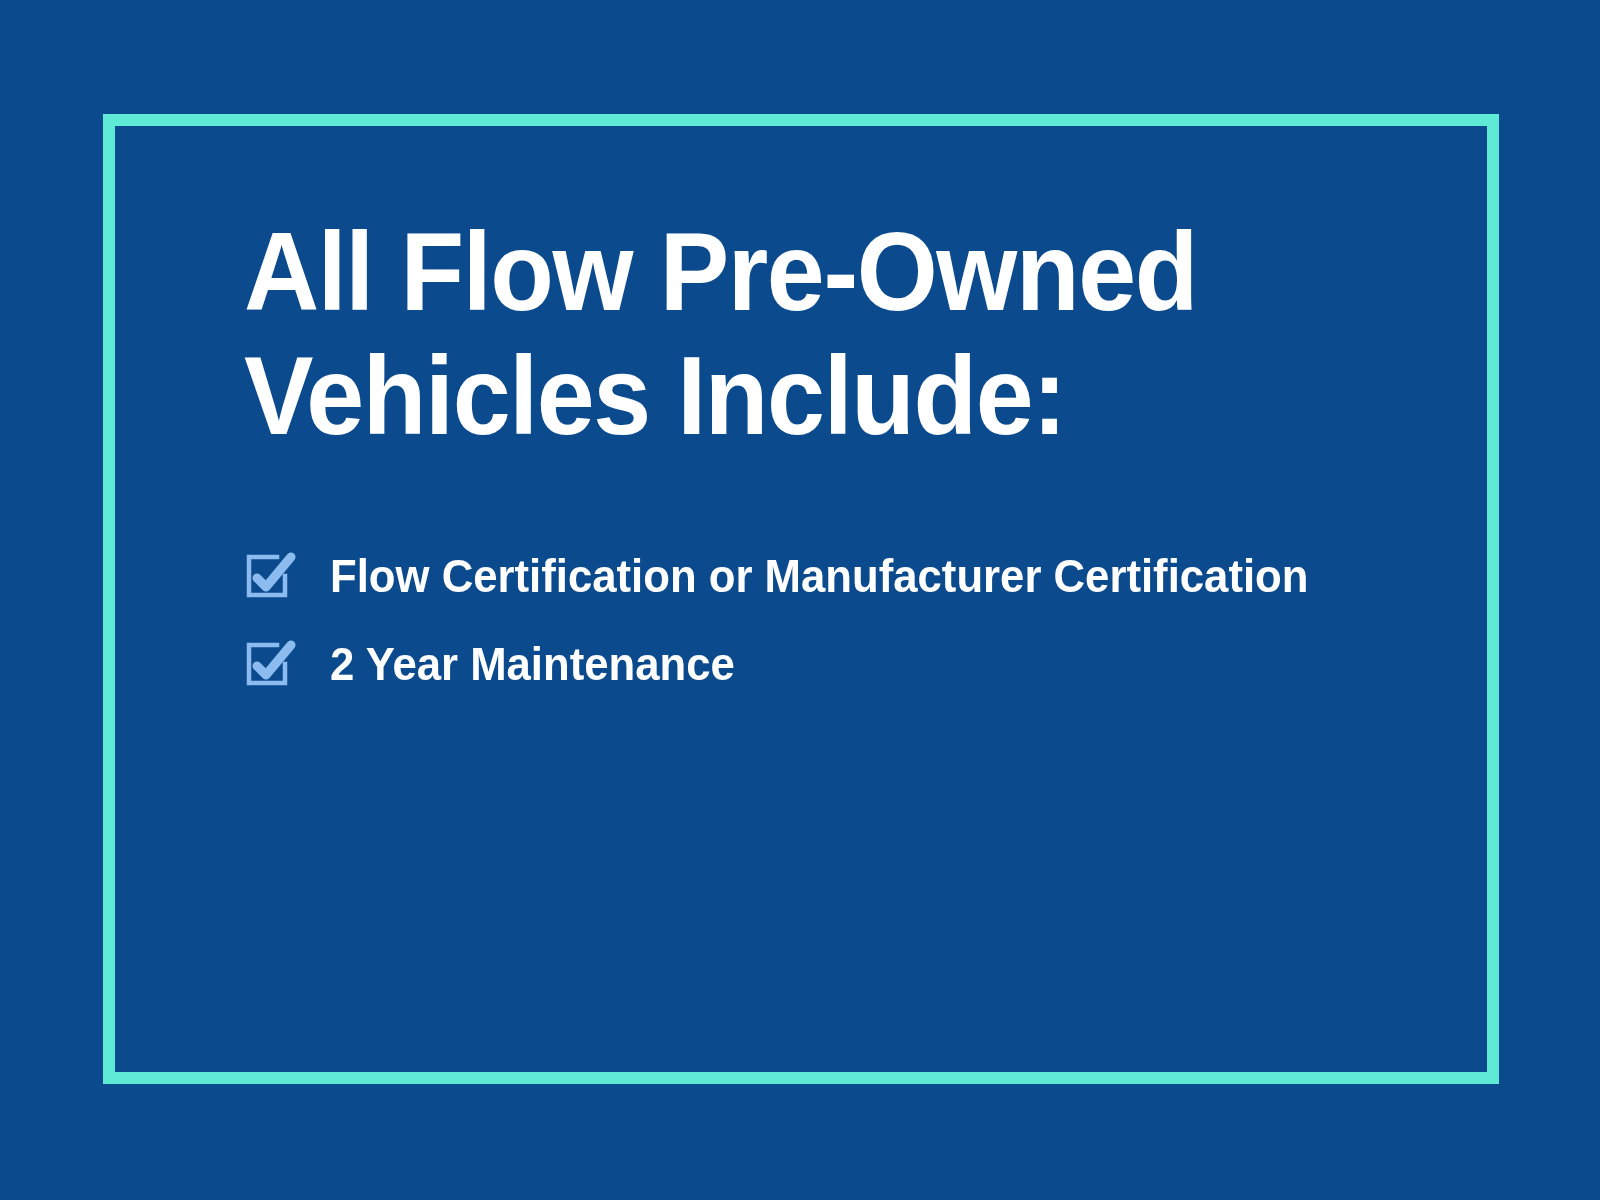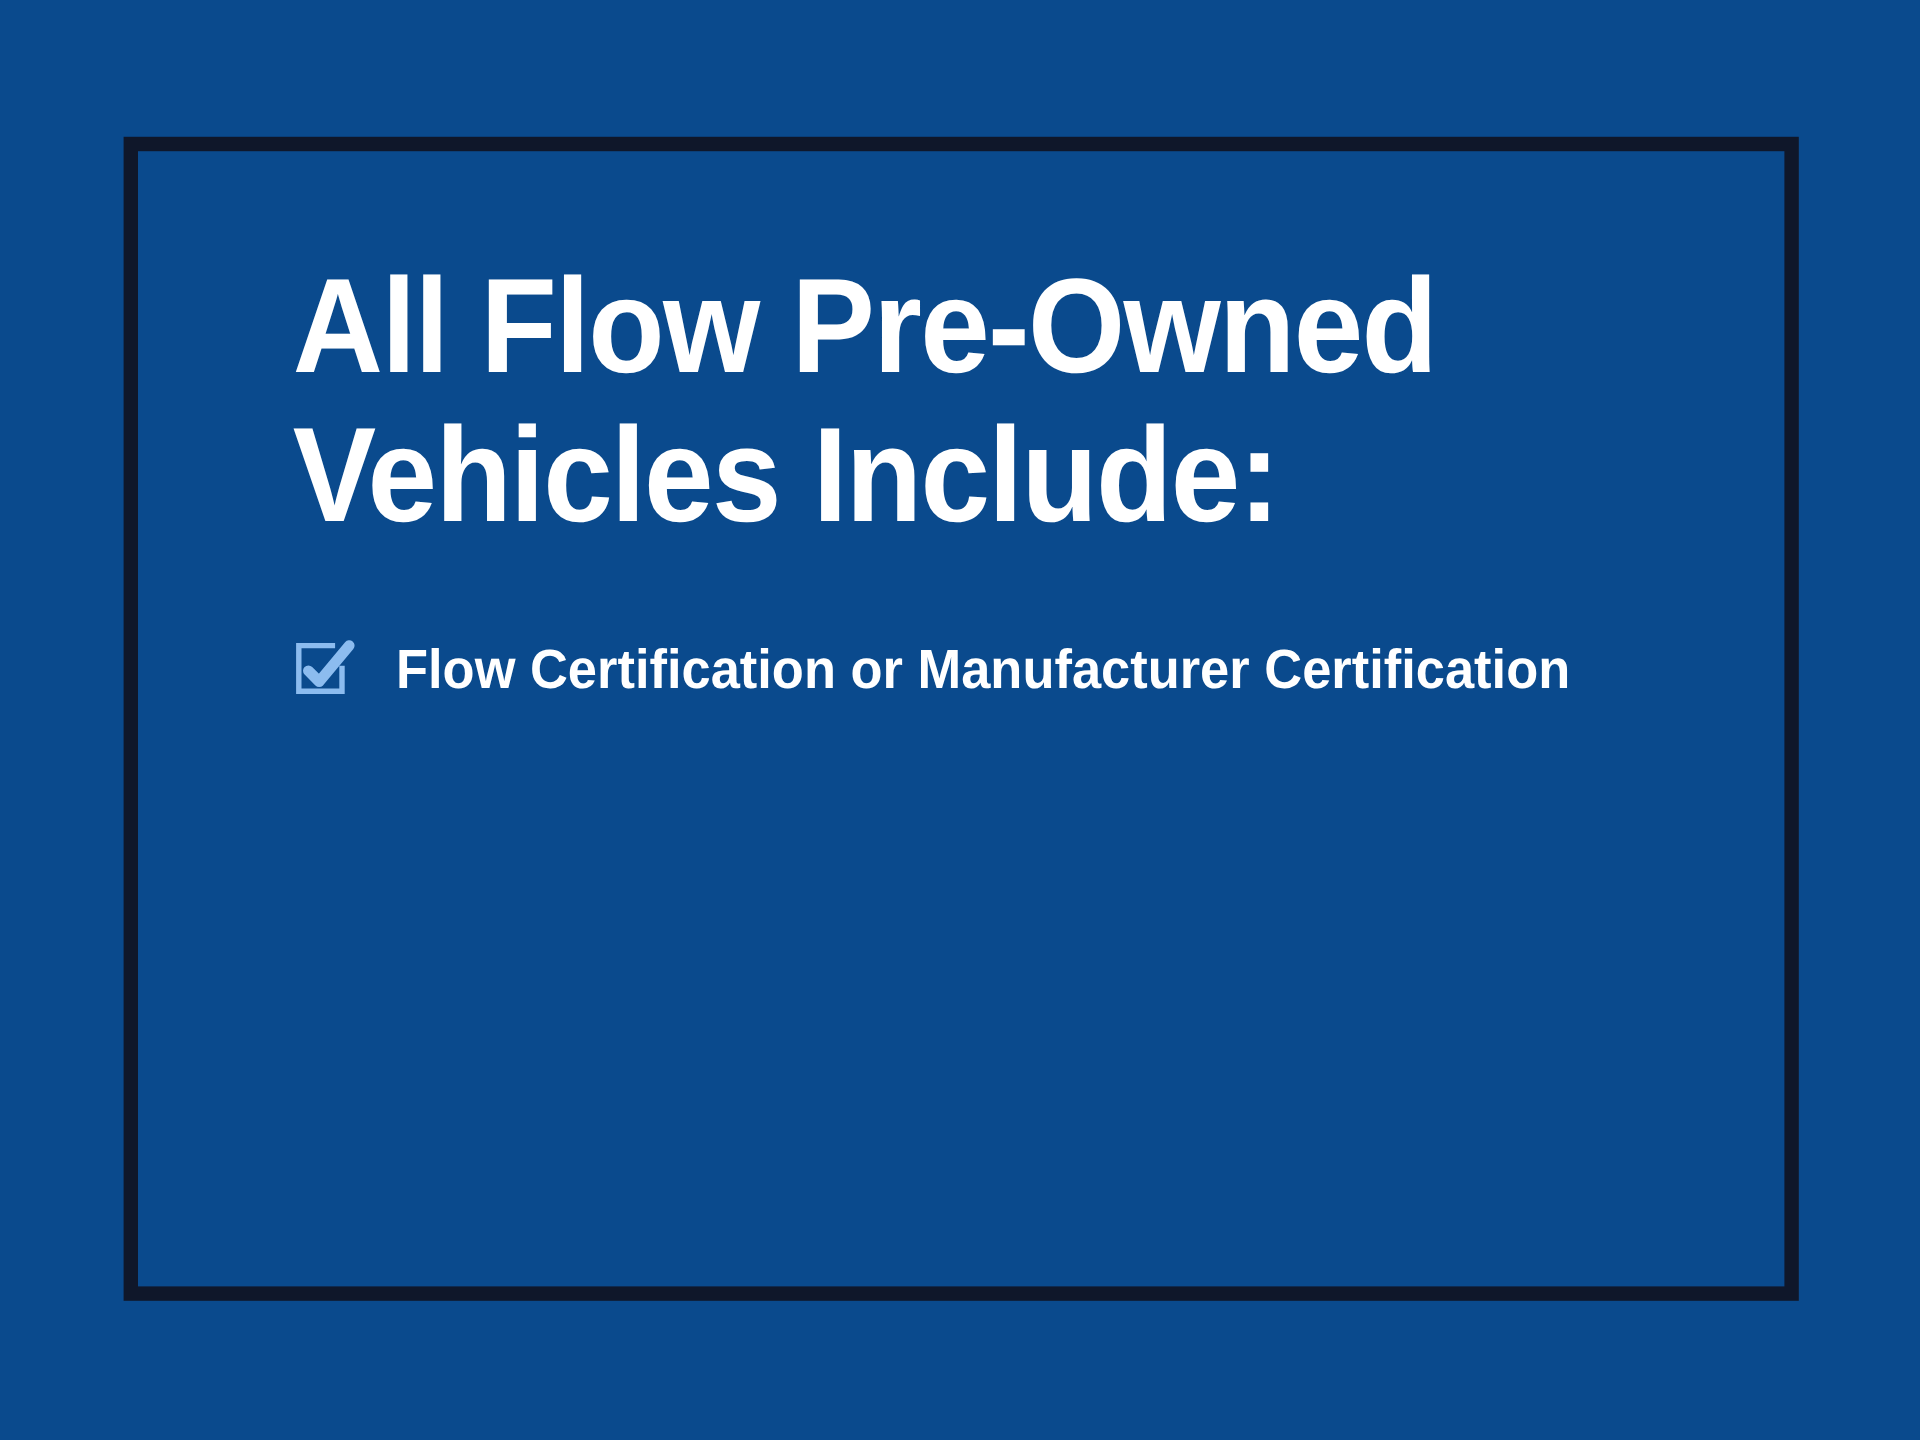--- a/index.html
+++ b/index.html
@@ -16,21 +16,21 @@
     position:relative;
   }
 
   
   #frame {
     position:absolute;
     left:103px;
     top:114px;
     width:1396px;
     height:970px;
-    border:12px solid #0f172a;
+    border:12px solid #5eead4;
     background:transparent;
   }
 
   
   #heading {
     position:absolute;
     left:129px;   
     top:84px;     
     width:1200px;
   }
@@ -51,21 +51,21 @@
   
   #checklist {
     position:absolute;
     left:129px;   
     top:406px;    
     width:1240px;
   }
 
   .check-row {
     display:flex;
-    align-items:flex-start;
+    align-items:center;
     height:88px;
   }
 
   .check-icon {
     flex:0 0 auto;
     width:54px;
     height:50px;
     margin-right:32px;
     position:relative;
     top:-1px;
@@ -101,17 +101,26 @@
       <span class="check-icon">
         <svg viewBox="0 0 54 50" xmlns="http://www.w3.org/2000/svg">
           <path d="M5 7 H33 M5 7 V45 M5 45 H41 M41 45 V26" fill="none" stroke="#8cbcef" stroke-width="4.5" stroke-linecap="square"></path>
           <path d="M13 28 L22 37 L47 7" fill="none" stroke="#8cbcef" stroke-width="9" stroke-linecap="round" stroke-linejoin="round"></path>
         </svg>
       </span>
       <span class="check-label">Flow Certification or Manufacturer Certification</span>
     </div>
 
 
+    <div class="check-row">
+      <span class="check-icon">
+        <svg viewBox="0 0 54 50" xmlns="http://www.w3.org/2000/svg">
+          <path d="M5 7 H33 M5 7 V45 M5 45 H41 M41 45 V26" fill="none" stroke="#8cbcef" stroke-width="4.5" stroke-linecap="square"></path>
+          <path d="M13 28 L22 37 L47 7" fill="none" stroke="#8cbcef" stroke-width="9" stroke-linecap="round" stroke-linejoin="round"></path>
+        </svg>
+      </span>
+      <span class="check-label">2 Year Maintenance</span>
+    </div>
 
 
 
   </div>
 </div>
 
 </body></html>

